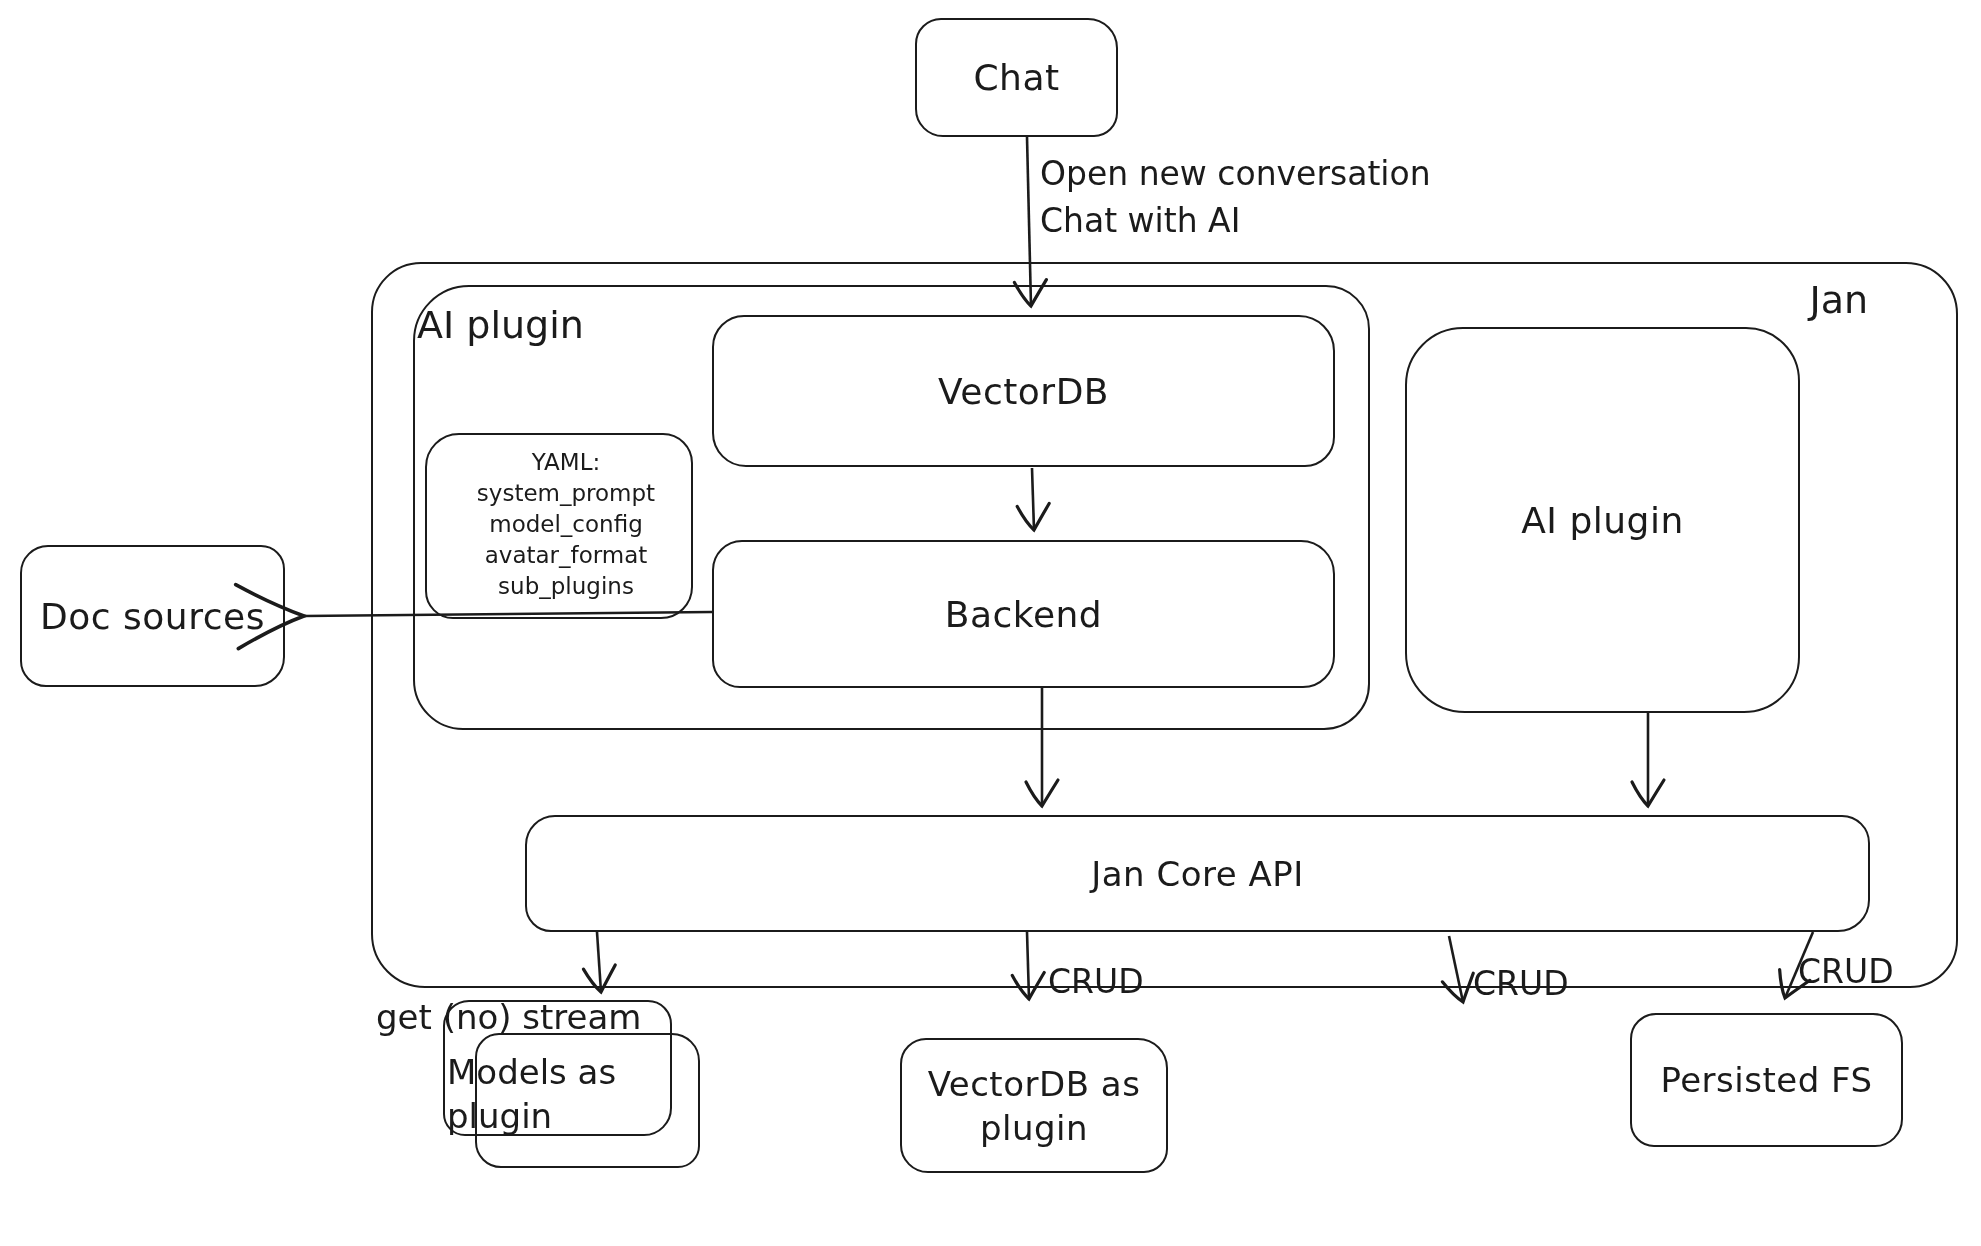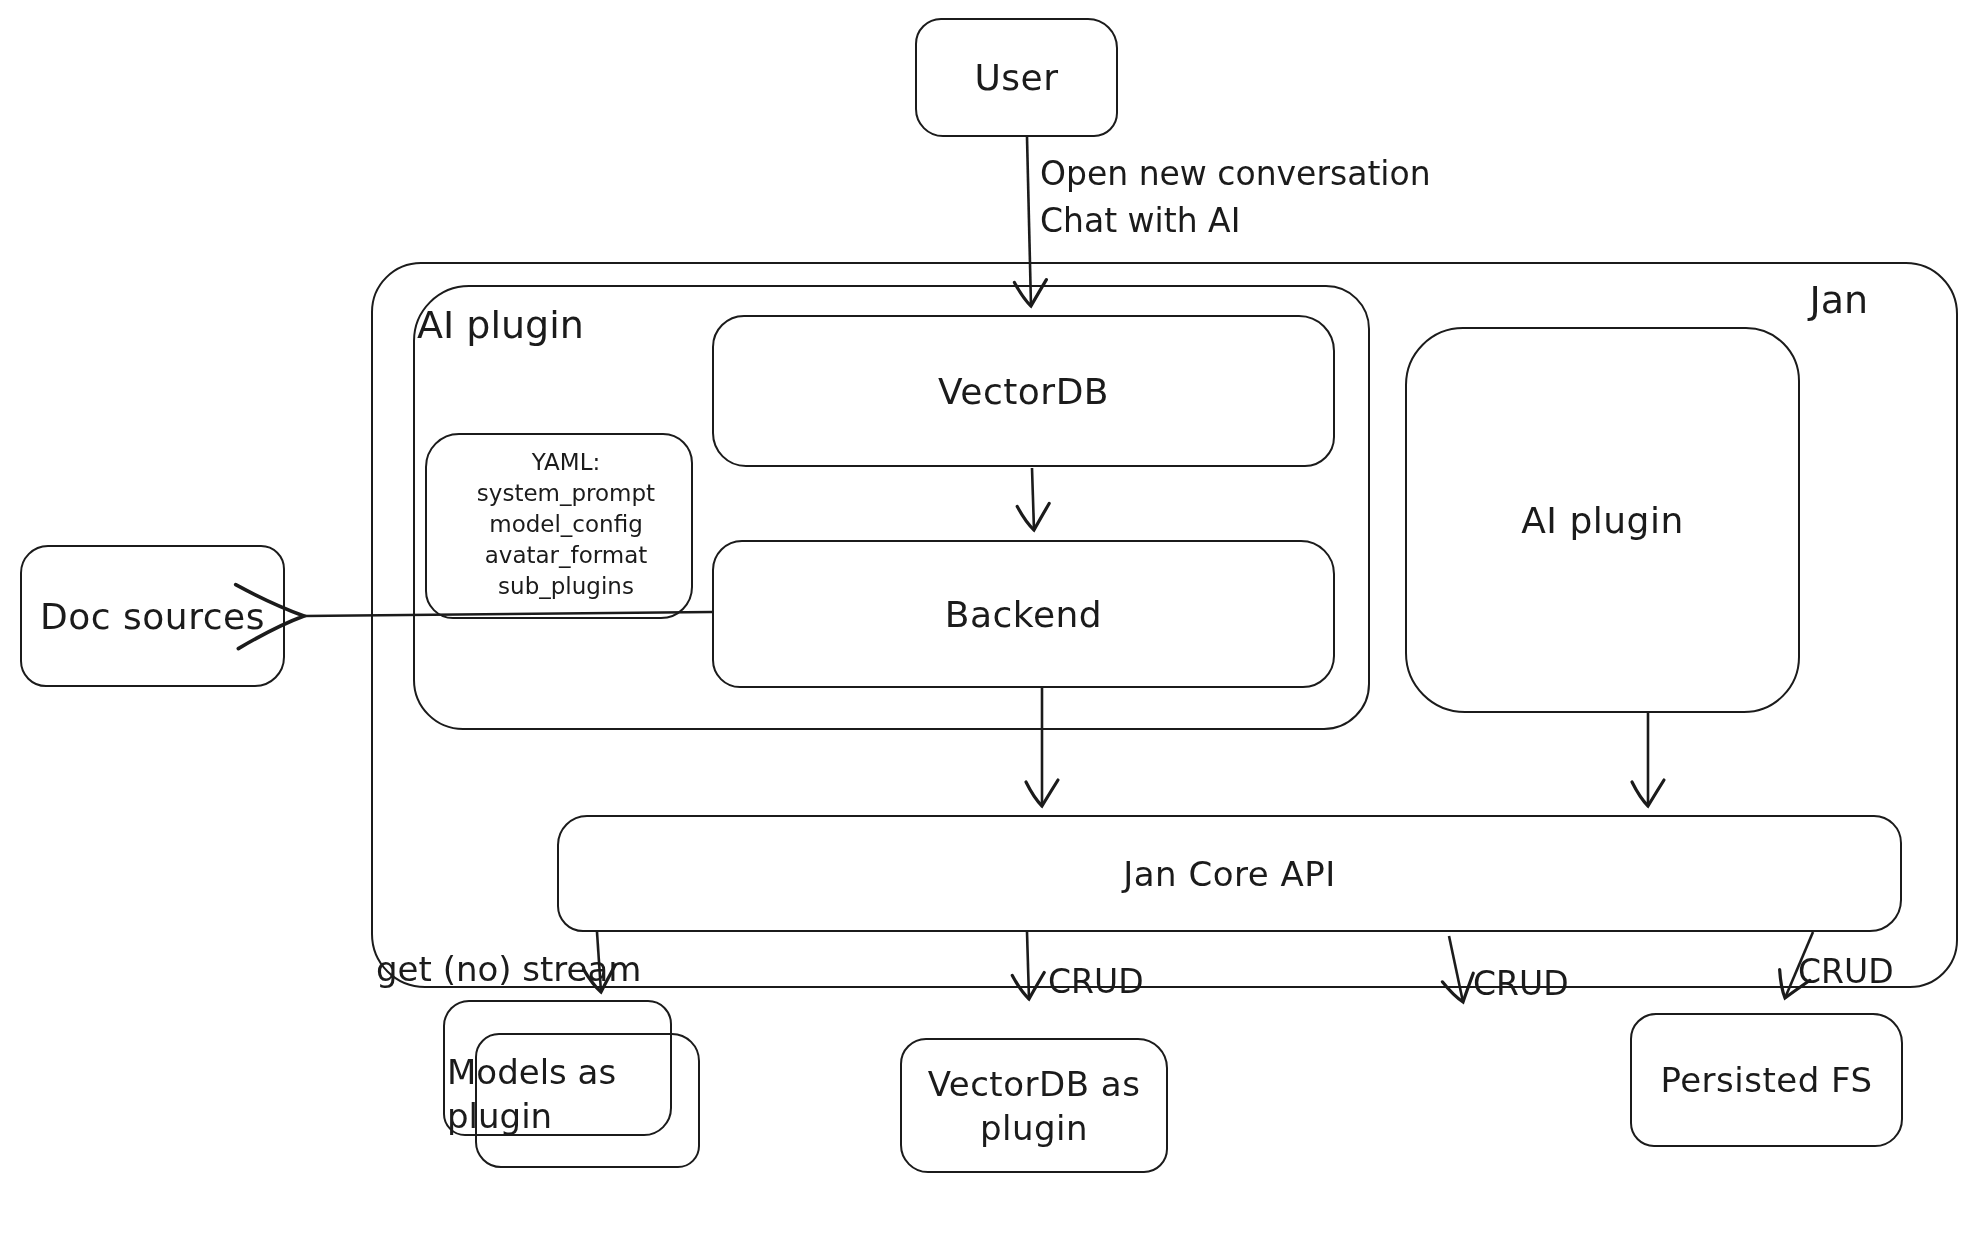--- a/index.html
+++ b/index.html
@@ -59,21 +59,21 @@
     left: 0; top: 0;
     pointer-events: none;
   }
 </style>
 </head>
 <body>
 
 <div id="canvas">
 
   <div class="box" style="left:915px; top:18px; width:203px; height:119px; border-radius:26px 30px 24px 28px;">
-    <span>User</span>
+    <span>Chat</span>
   </div>
 
   <div class="container-box" style="left:371px; top:262px; width:1587px; height:726px; border-radius:50px 52px 48px 54px;">
     <span class="corner-label" style="top:14px; right:88px; font-size:38px;">Jan</span>
   </div>
 
   <div class="container-box" style="left:413px; top:285px; width:957px; height:445px; border-radius:56px 44px 46px 50px;">
     <span class="corner-label" style="left:2px; top:16px; font-size:38px;">AI plugin</span>
   </div>
 
@@ -94,42 +94,42 @@
   </div>
 
   <div class="box" style="left:1405px; top:327px; width:395px; height:386px; border-radius:58px 54px 56px 60px;">
     <span>AI plugin</span>
   </div>
 
   <div class="box" style="left:20px; top:545px; width:265px; height:142px; border-radius:28px 24px 30px 26px;">
     <span>Doc sources</span>
   </div>
 
-  <div class="box" style="left:525px; top:815px; width:1345px; height:117px; border-radius:30px 28px 32px 26px; font-size:34px;margin-left:32px;">
+  <div class="box" style="left:525px; top:815px; width:1345px; height:117px; border-radius:30px 28px 32px 26px; font-size:34px;">
     <span>Jan Core API</span>
   </div>
 
   <div class="container-box" style="left:443px; top:1000px; width:229px; height:136px; border-radius:26px 24px 28px 22px;"></div>
   <div class="container-box" style="left:475px; top:1033px; width:225px; height:135px; border-radius:24px 28px 22px 26px;"></div>
   <div class="edge-label two-line" style="left:447px; top:1050px; width:258px; text-align:left; font-size:34px; white-space:normal;">Models as plugin</div>
 
   <div class="box two-line" style="left:900px; top:1007px; width:268px; height:135px; border-radius:26px 30px 24px 28px; font-size:34px; padding:0 14px;margin-top:31px;">
     <span>VectorDB as plugin</span>
   </div>
 
 
   <div class="box" style="left:1630px; top:1013px; width:273px; height:134px; border-radius:26px 30px 28px 24px; font-size:34px;">
     <span>Persisted FS</span>
   </div>
 
   <div class="edge-label" style="left:1040px; top:150px;">
     <span style="display:block;">Open new conversation</span>
     <span style="display:block;">Chat with AI</span>
   </div>
-  <div class="edge-label" style="left:376px; top:946px; font-size:34px;text-align:right;">get (no) stream</div>
+  <div class="edge-label" style="left:376px; top:994px; font-size:34px;text-align:right;">get (no) stream</div>
   <div class="edge-label" style="left:1048px; top:958px;">CRUD</div>
   <div class="edge-label" style="left:1473px; top:960px;">CRUD</div>
   <div class="edge-label" style="left:1798px; top:948px;">CRUD</div>
 
   <svg id="arrow-layer" width="1981" height="1246" viewBox="0 0 1981 1246">
     <defs>
       <marker id="ah" markerUnits="userSpaceOnUse" markerWidth="44" markerHeight="44" refX="34" refY="22" orient="auto">
         <path d="M8 6 Q24 16 34 22 Q26 30 10 38" fill="none" stroke="#1b1b1b" stroke-width="3.2" stroke-linecap="round"></path>
       </marker>
       <marker id="ahBig" markerUnits="userSpaceOnUse" markerWidth="84" markerHeight="84" refX="10" refY="42" orient="auto">

